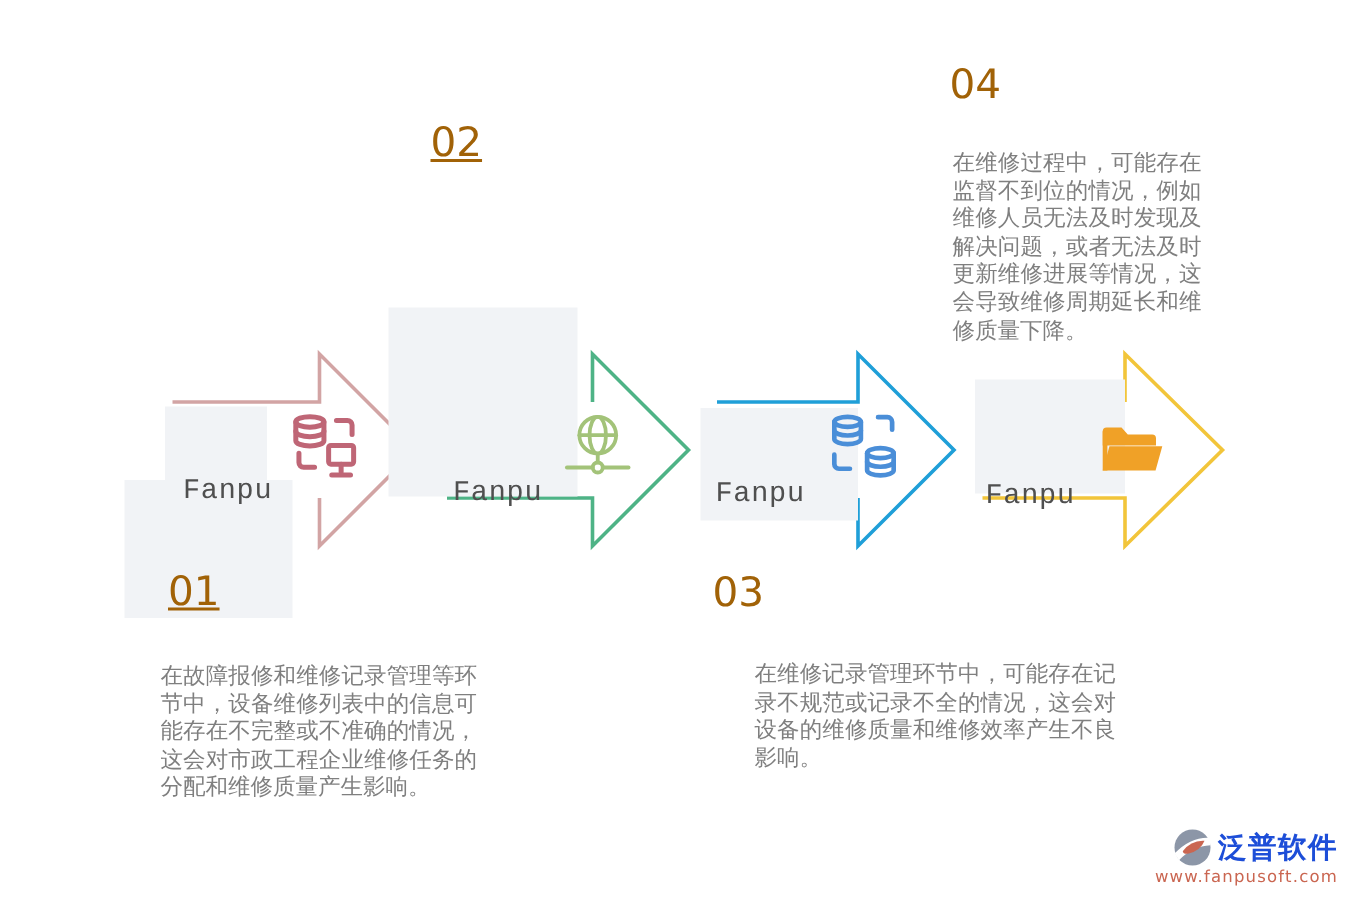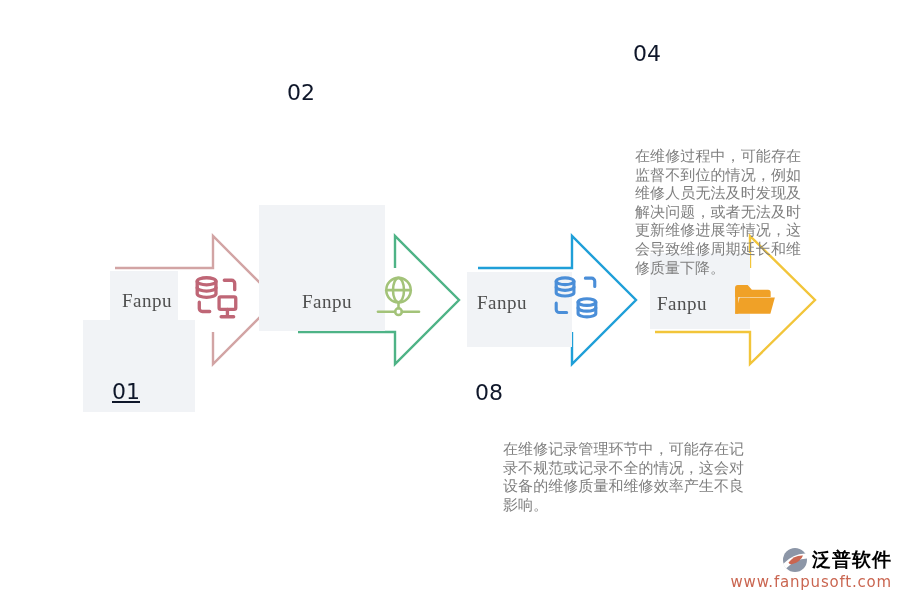--- a/index.html
+++ b/index.html
@@ -1,31 +1,31 @@
 <!DOCTYPE html>
 <html><head>
 <meta charset="utf-8">
 <style>
   html,body{margin:0;padding:0;background:#ffffff;}
   .canvas{position:relative;width:900px;height:600px;background:#ffffff;overflow:hidden;
           font-family:"DejaVu Sans",sans-serif;}
   .abs{position:absolute;}
   svg{display:block;}
   .panel{position:absolute;background:#f1f3f6;}
-  .fanpu{position:absolute;font-family:Liberation Serif, serif;font-size:19px;
-         color:#4f4f4f;letter-spacing:0.5px;}
-  .stepnum{position:absolute;font-size:22px;color:#0f172a;line-height:1;
+  .fanpu{position:absolute;font-family:Liberation Mono, monospace;font-size:19px;
+         color:#4f4f4f;letter-spacing:0.5px;margin-top:26px;}
+  .stepnum{position:absolute;font-size:27px;color:#a16207;line-height:1;
            font-family:"DejaVu Sans",sans-serif;}
   .desc{position:absolute;font-size:15px;line-height:18.6px;color:#7f7f7f;
         text-align:justify;word-break:break-all;}
   .icon{position:absolute;}
   .logo{position:absolute;right:8px;bottom:9px;text-align:right;}
   .logo-row{display:flex;align-items:center;justify-content:flex-end;gap:4px;}
-  .logo-name{font-size:19px;font-weight:bold;color:#000000;letter-spacing:1px;}
-  .logo-url{font-size:15px;color:#ca6651;letter-spacing:0.8px;margin-top:0px;margin-left:26px;}
+  .logo-name{font-size:19px;font-weight:bold;color:#1d4ed8;letter-spacing:1px;}
+  .logo-url{font-size:11px;color:#ca6651;letter-spacing:0.8px;margin-top:0px;margin-left:26px;}
 </style>
 </head>
 <body>
 
 <div class="canvas">
 
   <svg class="abs" style="left:0;top:0;" width="900" height="600" viewBox="0 0 900 600">
     <path d="M115,268 H213 V236 L277,300 L213,364 V332" fill="none" stroke-width="2.4" stroke="#d2a4a4"></path>
     <path d="M395,268 V236 L459,300 L395,364 V332 H298" fill="none" stroke-width="2.4" stroke="#4eb386"></path>
     <path d="M478,268 H572 V236 L636,300 L572,364 V332" fill="none" stroke-width="2.4" stroke="#1f9fd8"></path>
@@ -83,26 +83,27 @@
 
   <svg class="icon" style="left:729px;top:275px;" width="52" height="46" viewBox="0 0 48 44">
     <g fill="#f0a127">
       <path d="M5,12 q0,-2.5 2.5,-2.5 h9.5 l4,4.5 h15.5 q2.5,0 2.5,2.5 v4.5 h-34 z"></path>
       <path d="M5,12 h3 v25 h-3 z"></path>
       <path d="M5,37 l4.3,-15.5 h33.7 l-4.3,15.5 z"></path>
     </g>
   </svg>
 
   <div class="stepnum" style="left:112px;top:381px;text-decoration:underline;">01</div>
-  <div class="stepnum" style="left:287px;top:82px;">02</div>
-  <div class="stepnum" style="left:475px;top:382px;">08</div>
+  <div class="stepnum" style="left:287px;top:82px;text-decoration:underline;">02</div>
+  <div class="stepnum" style="left:475px;top:382px;">03</div>
   <div class="stepnum" style="left:633px;top:43px;">04</div>
 
+  <div class="desc" style="left:107px;top:441px;width:211px;">在故障报修和维修记录管理等环节中，设备维修列表中的信息可能存在不完整或不准确的情况，这会对市政工程企业维修任务的分配和维修质量产生影响。</div>
   <div class="desc" style="left:475px;top:440px;width:241px;margin-left:28px;">在维修记录管理环节中，可能存在记录不规范或记录不全的情况，这会对设备的维修质量和维修效率产生不良影响。</div>
-  <div class="desc" style="left:635px;top:99px;width:166px;margin-top:48px;">在维修过程中，可能存在监督不到位的情况，例如维修人员无法及时发现及解决问题，或者无法及时更新维修进展等情况，这会导致维修周期延长和维修质量下降。</div>
+  <div class="desc" style="left:635px;top:99px;width:166px;">在维修过程中，可能存在监督不到位的情况，例如维修人员无法及时发现及解决问题，或者无法及时更新维修进展等情况，这会导致维修周期延长和维修质量下降。</div>
 
   <div class="logo">
     <div class="logo-row">
       <svg width="26" height="26" viewBox="0 0 26 26">
         <circle cx="13" cy="13" r="12" fill="#8c96a7"></circle>
         <path d="M1,17 Q12,5.5 25,6.5 L25,11.5 Q13,12 4,21.5 Z" fill="#ffffff"></path>
         <path d="M6.5,15.5 q5.5,-7.5 14.5,-7 q-2.5,6.5 -10.5,8.5 q-3.5,0.8 -4,-1.5 z" fill="#ca6651"></path>
       </svg>
       <span class="logo-name">泛普软件</span>
     </div>

